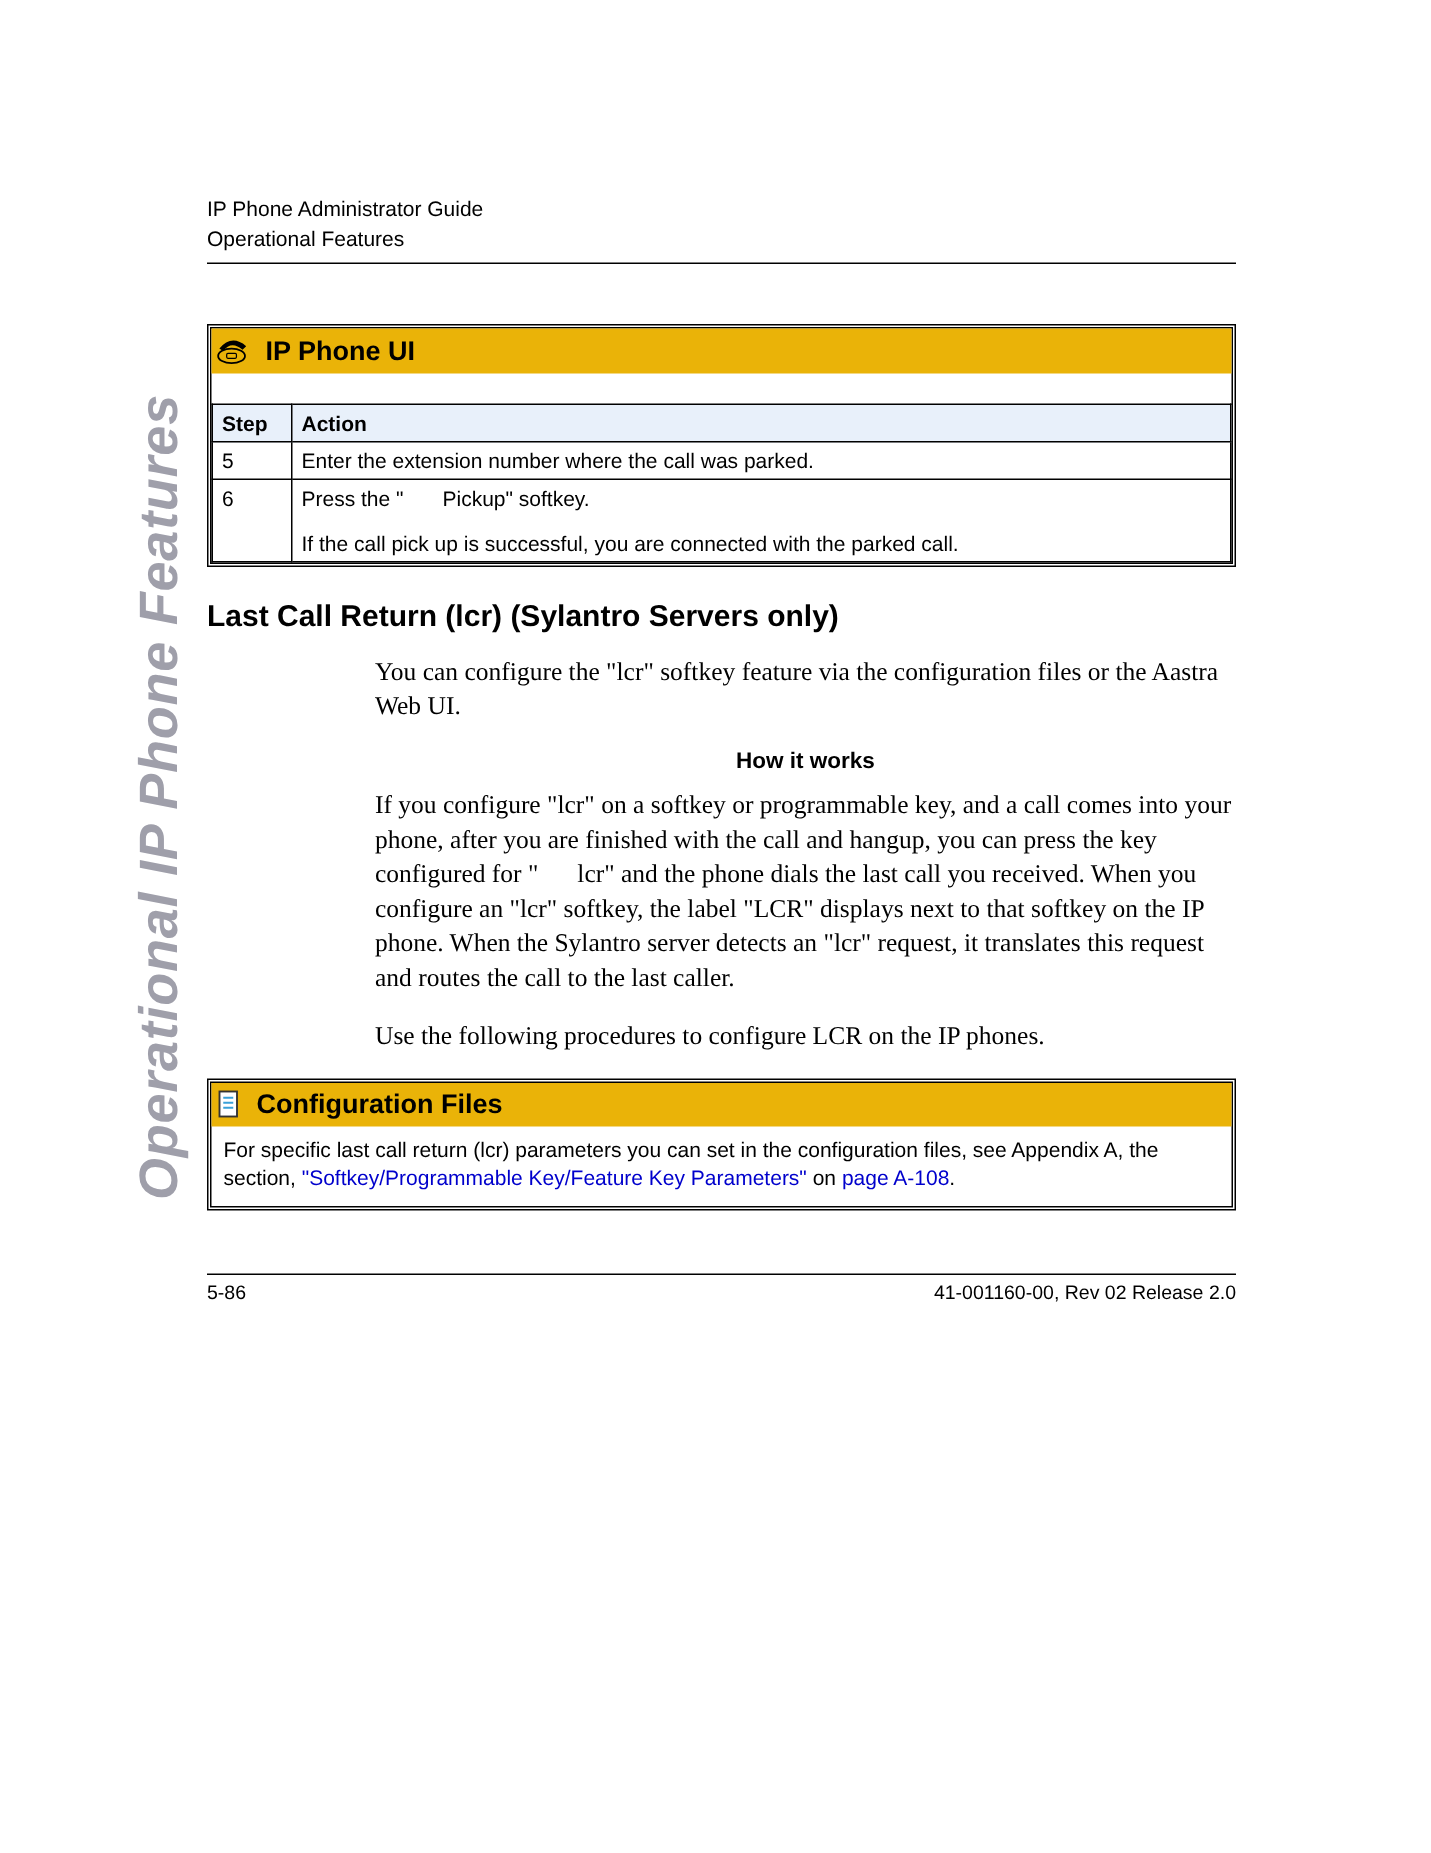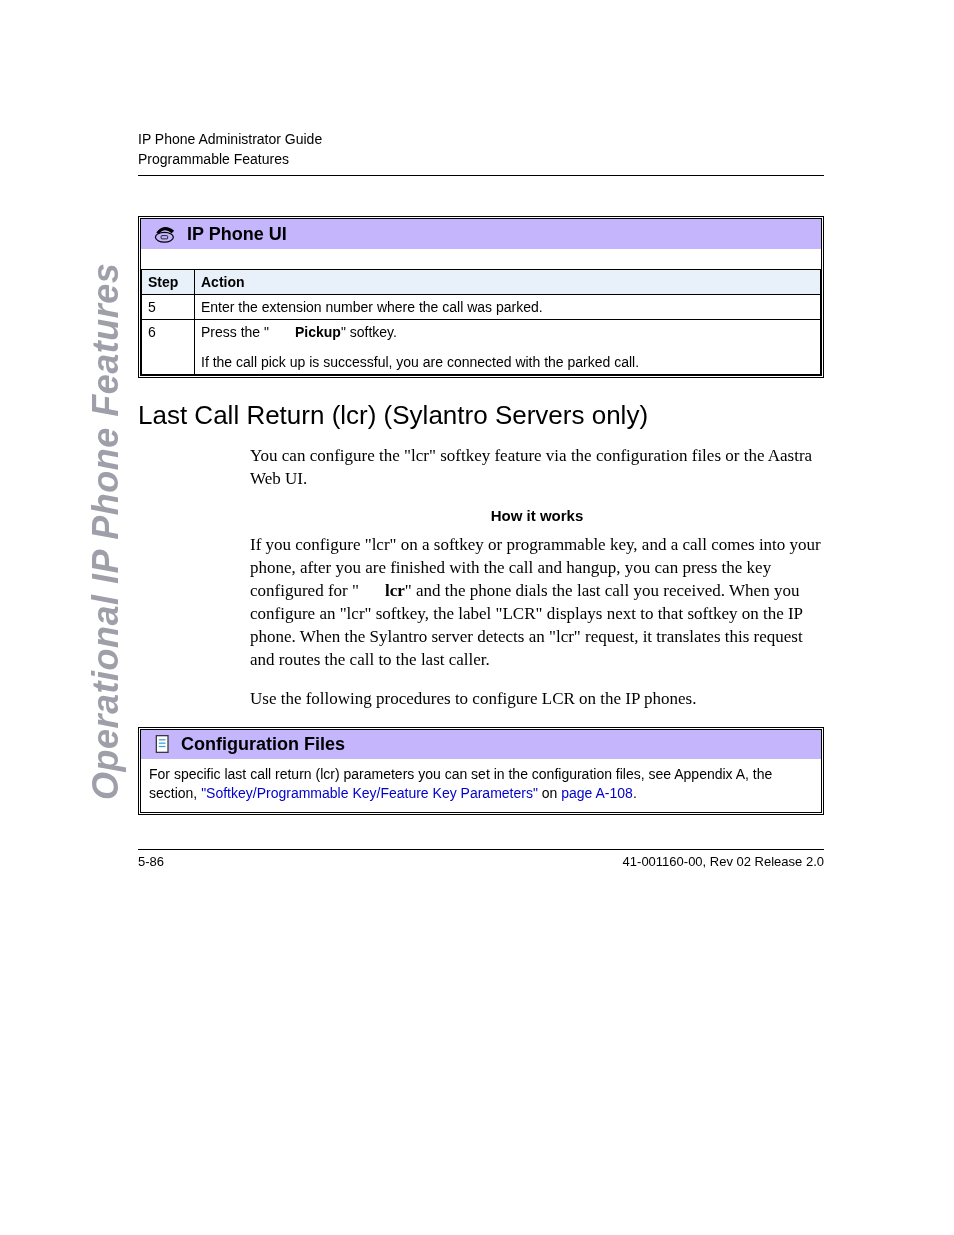--- a/index.html
+++ b/index.html
@@ -39,24 +39,24 @@
     color: #9f9faa;
     white-space: nowrap;
     letter-spacing: 0.5px;
   }
   
   .panel-outer {
     border: 3px double #000;
     margin-bottom: 18px;
   }
   .panel-header {
-    background: #c4b5fd;
+    background: #eab308;
     display: flex;
     align-items: center;
-    padding: 4px 12px;
+    padding: 4px 2px;
   }
   .panel-header .picon {
     width: 26px;
     height: 22px;
     margin-right: 8px;
     flex: 0 0 auto;
   }
   .panel-title {
     font-size: 18px;
     font-weight: bold;
@@ -77,41 +77,41 @@
   table.steps th {
     background: #e8f0fa;
     font-weight: bold;
   }
   table.steps td .gap {
     height: 14px;
   }
   .step-col { width: 40px; }
 
   .h2 {
-    font-size: 26px;
-    font-weight: normal;
+    font-size: 20px;
+    font-weight: bold;
     margin: 22px 0 14px 0;
   }
   .body-indent {
     margin-left: 112px;
   }
   .para {
     font-family: "Times New Roman", Times, serif;
     font-size: 17px;
     line-height: 1.35;
     margin-bottom: 16px;
   }
   .h3 {
     font-size: 15px;
     font-weight: bold;
     font-family: Arial, Helvetica, sans-serif;
     margin: 16px 0 10px 0;
     text-align: center;
   }
-  .bold-inline { font-weight: bold; padding-left: 26px; }
+  .bold-inline { font-weight: normal; padding-left: 26px; }
   .config-body {
     font-size: 14px;
     padding: 6px 8px 10px 8px;
     line-height: 1.35;
   }
   .link {
     color: #0000cc;
   }
   .footer {
     position: absolute;
@@ -130,21 +130,21 @@
     font-size: 13px;
   }
 </style>
 </head>
 <body>
 
 <div class="page">
 
   <div class="header-block">
     <div>IP Phone Administrator Guide</div>
-    <div>Programmable Features</div>
+    <div>Operational Features</div>
   </div>
   <hr class="header-rule">
 
   <div class="side-tab" style="top:800px;">
     <span>Operational IP Phone Features</span>
   </div>
 
   <div class="panel-outer">
     <div class="panel-header">
       <svg class="picon" viewBox="0 0 32 24">

